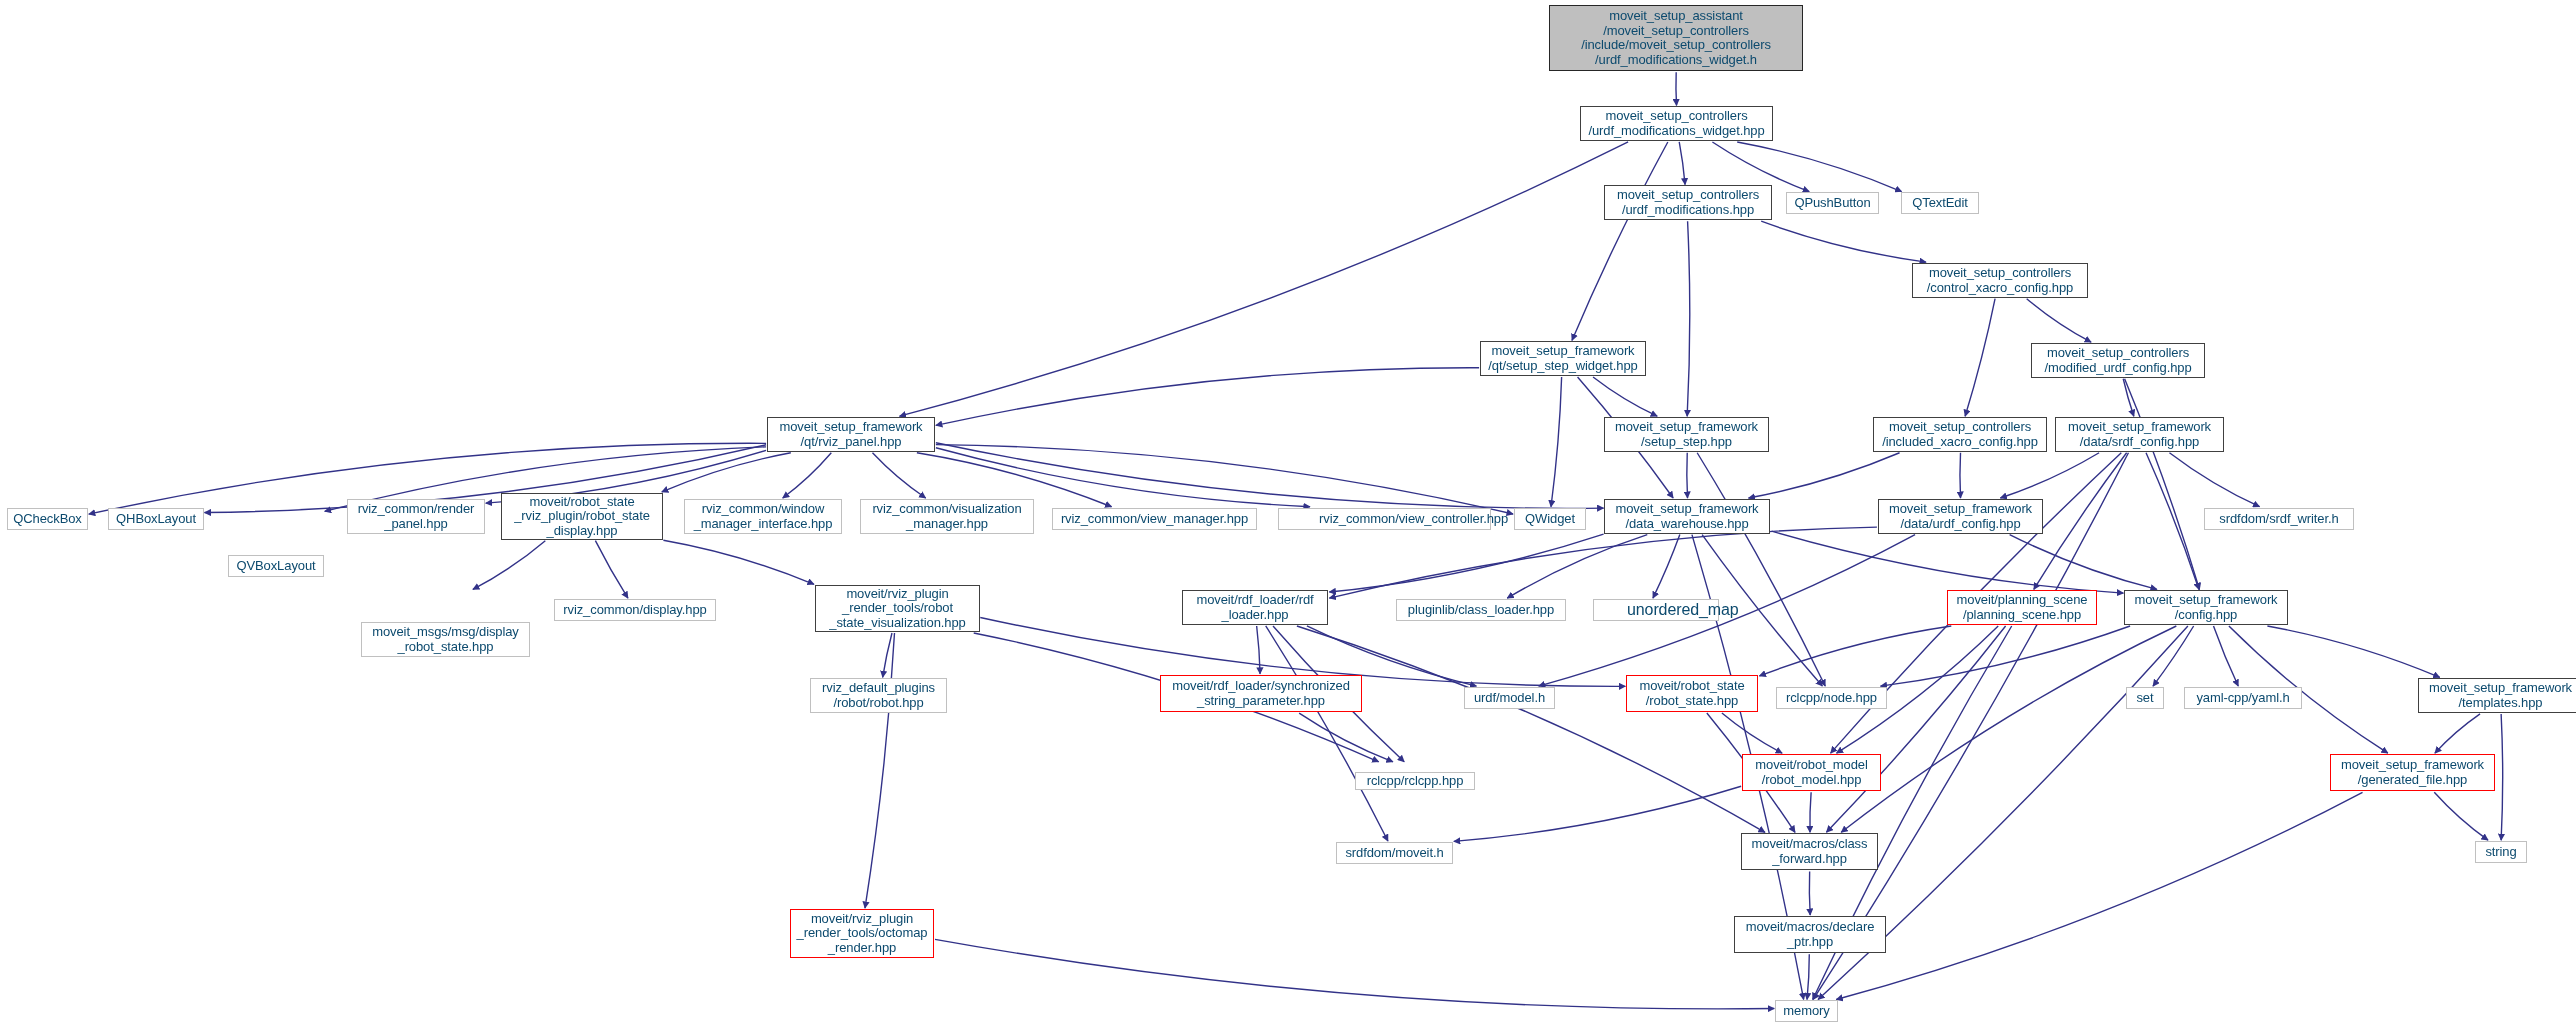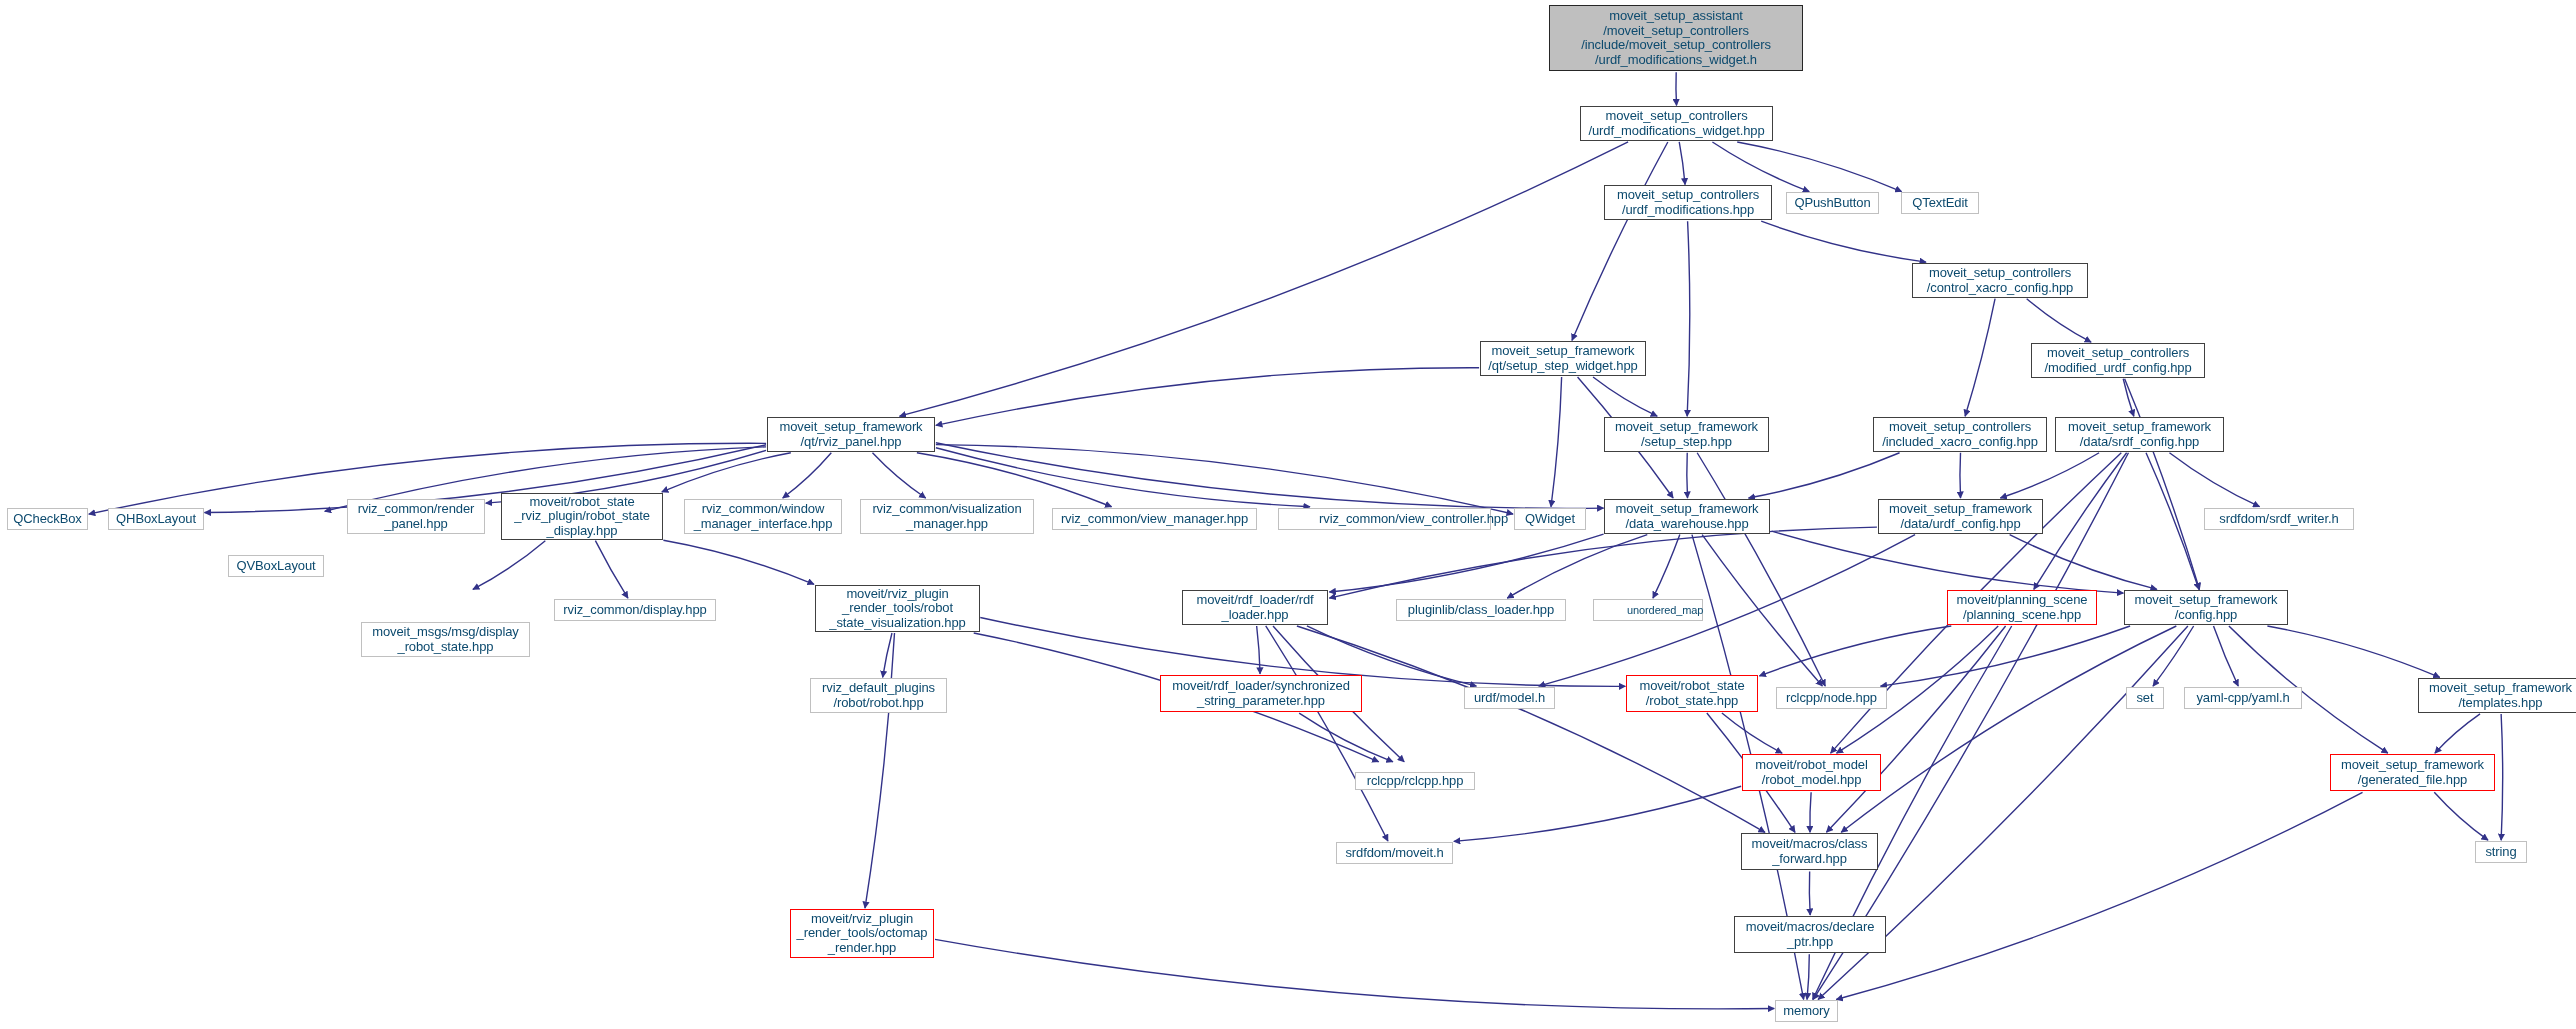--- a/index.html
+++ b/index.html
@@ -174,21 +174,21 @@
       <div class="node " style="left: 2204px; top: 508px; width: 150px; height: 22px; font-size: 13px;"><span>srdfdom/srdf_writer.h</span></div>
       <div class="node " style="left: 361px; top: 590px; width: 169px; height: 35px; font-size: 13px; margin-top: 32px;"><span>moveit_msgs/msg/display
 _robot_state.hpp</span></div>
       <div class="node " style="left: 554px; top: 599px; width: 162px; height: 22px; font-size: 13px;"><span>rviz_common/display.hpp</span></div>
       <div class="node thick" style="left: 815px; top: 585px; width: 165px; height: 47px; font-size: 13px;"><span>moveit/rviz_plugin
 _render_tools/robot
 _state_visualization.hpp</span></div>
       <div class="node thick" style="left: 1182px; top: 590px; width: 146px; height: 35px; font-size: 13px;"><span>moveit/rdf_loader/rdf
 _loader.hpp</span></div>
       <div class="node " style="left: 1396px; top: 599px; width: 170px; height: 22px; font-size: 13px;"><span>pluginlib/class_loader.hpp</span></div>
-      <div class="node " style="left: 1593px; top: 599px; width: 110px; height: 22px; font-size: 11px; padding-left: 33px;"><span>unordered_map</span></div>
+      <div class="node " style="left: 1593px; top: 599px; width: 126px; height: 22px; font-size: 16px; padding-left: 33px;"><span>unordered_map</span></div>
       <div class="node red" style="left: 1947px; top: 590px; width: 150px; height: 35px; font-size: 13px;"><span>moveit/planning_scene
 /planning_scene.hpp</span></div>
       <div class="node thick" style="left: 2124px; top: 590px; width: 164px; height: 35px; font-size: 13px;"><span>moveit_setup_framework
 /config.hpp</span></div>
       <div class="node thick" style="left: 2418px; top: 678px; width: 165px; height: 35px; font-size: 13px;"><span>moveit_setup_framework
 /templates.hpp</span></div>
       <div class="node " style="left: 810px; top: 678px; width: 137px; height: 35px; font-size: 13px;"><span>rviz_default_plugins
 /robot/robot.hpp</span></div>
       <div class="node red" style="left: 1160px; top: 675px; width: 202px; height: 37px; font-size: 13px;"><span>moveit/rdf_loader/synchronized
 _string_parameter.hpp</span></div>

